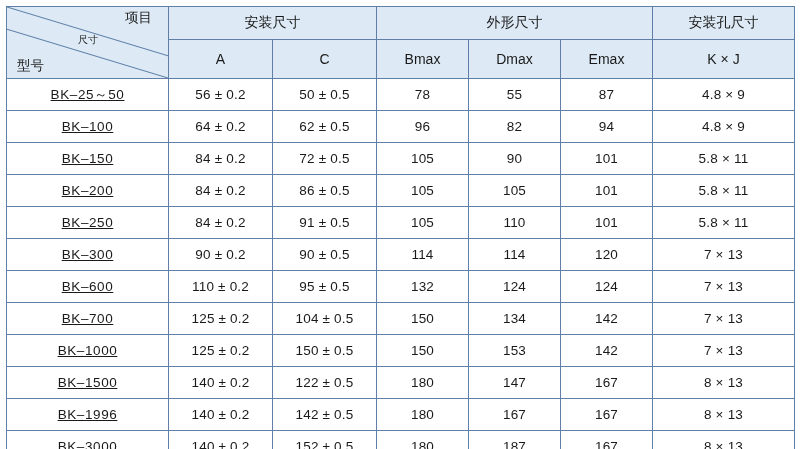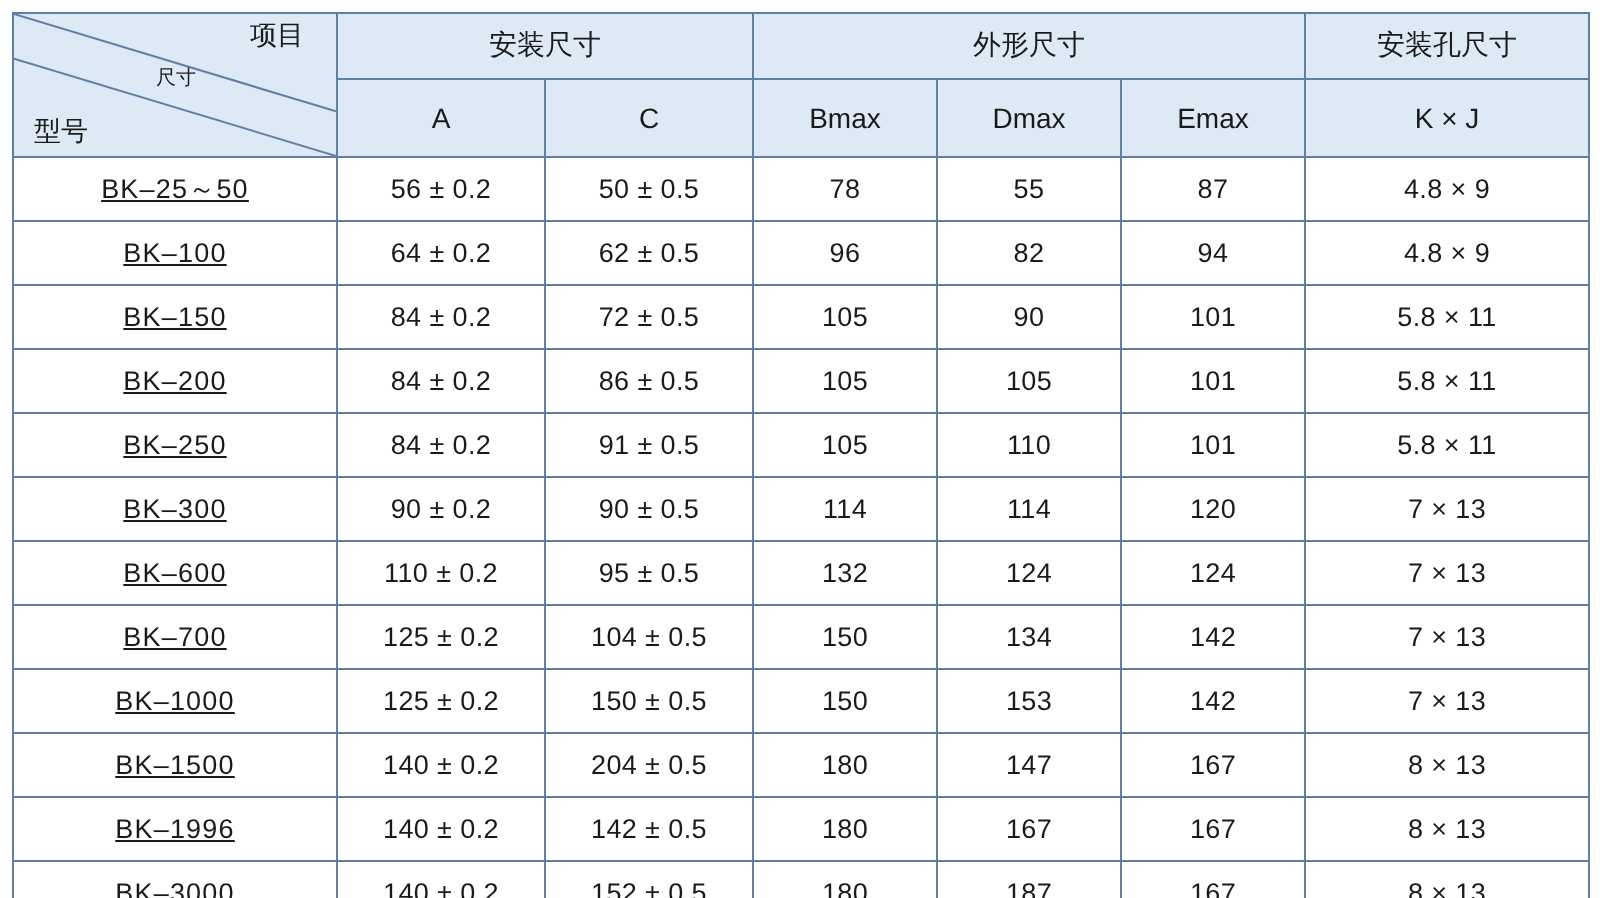--- a/index.html
+++ b/index.html
@@ -216,21 +216,21 @@
         <td>125 ± 0.2</td>
         <td>150 ± 0.5</td>
         <td>150</td>
         <td>153</td>
         <td>142</td>
         <td>7 × 13</td>
       </tr>
       <tr>
         <td class="model">BK–1500</td>
         <td>140 ± 0.2</td>
-        <td>204 ± 0.5</td>
+        <td>122 ± 0.5</td>
         <td>180</td>
         <td>147</td>
         <td>167</td>
         <td>8 × 13</td>
       </tr>
       <tr>
         <td class="model">BK–1996</td>
         <td>140 ± 0.2</td>
         <td>142 ± 0.5</td>
         <td>180</td>

